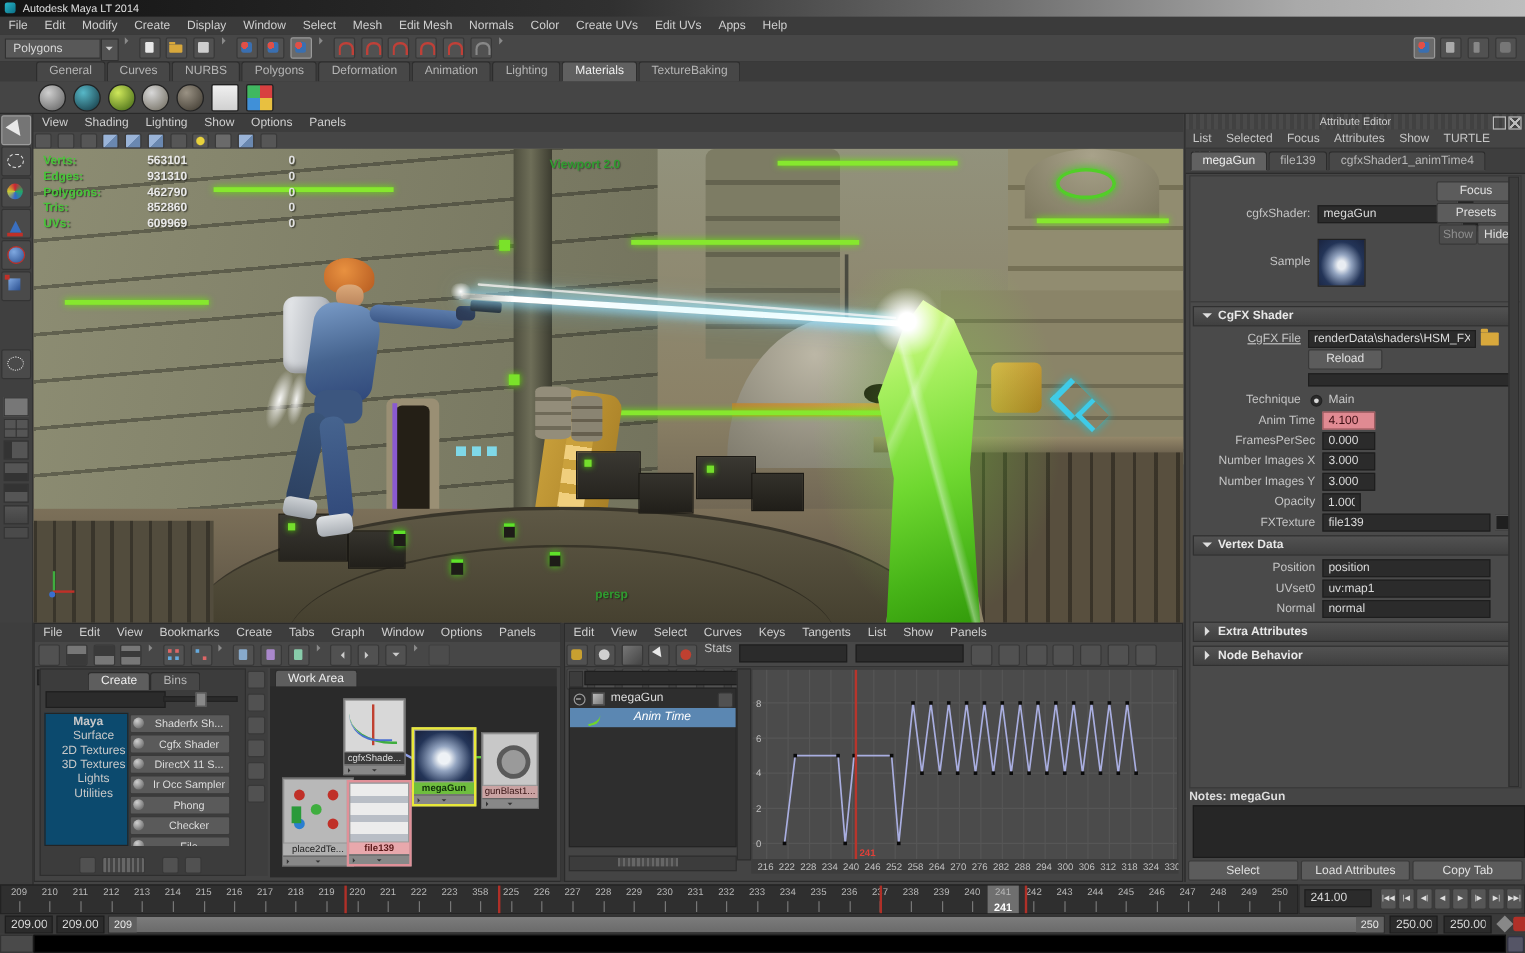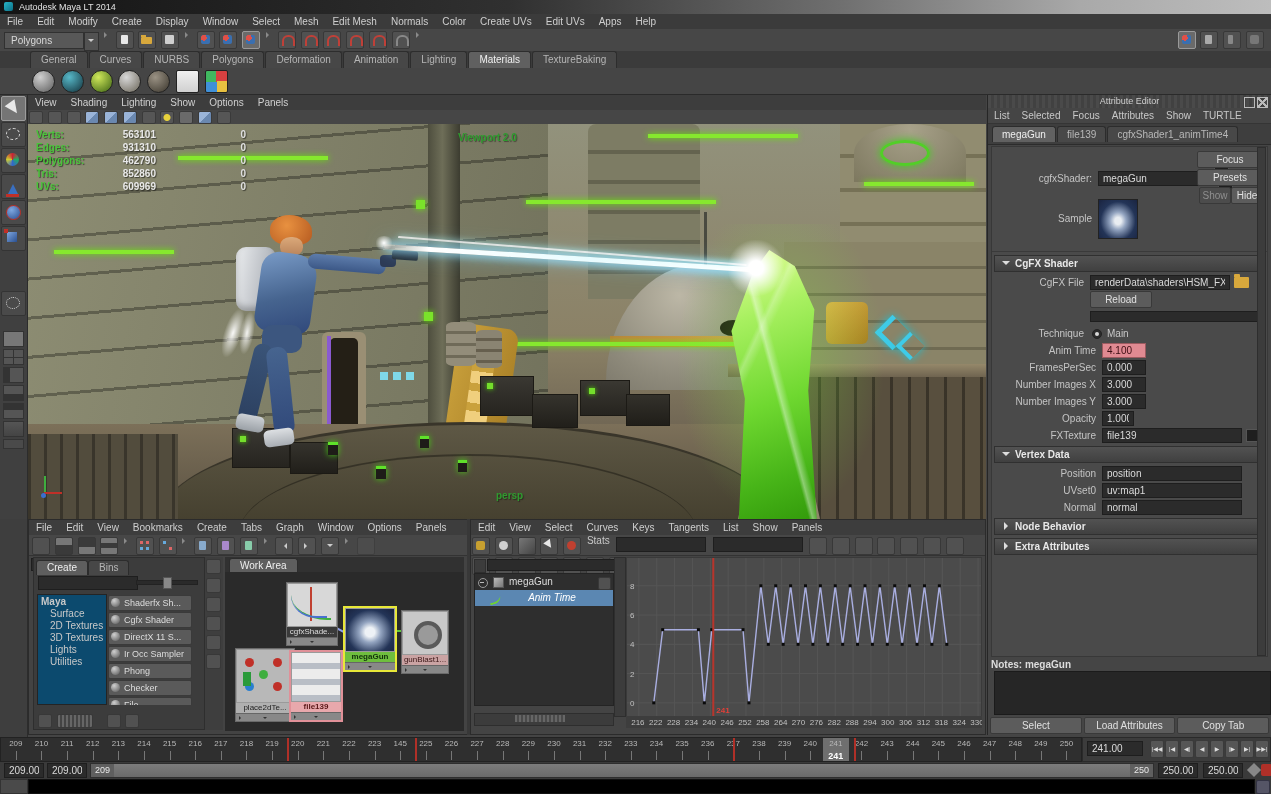--- a/index.html
+++ b/index.html
@@ -98,21 +98,21 @@
   .notesbox{position:absolute;left:3px;right:3px;height:76px;background:#262626;border:1px solid #1b1b1b;}
   .ae-foot{position:absolute;left:0;right:0;bottom:2px;height:16px;display:flex;gap:2px;padding:0 2px;}
   .ae-foot .aebtn{flex:1;}
   .scrollv{position:absolute;right:1px;top:0;bottom:0;width:7px;background:#3c3c3c;border:1px solid #2e2e2e;}
   
   .hs{left:28px;top:519px;width:440px;height:216px;background:#434343;border:1px solid #2b2b2b;box-sizing:border-box;}
   .hs-tb{height:20px;background:#474747;border-bottom:1px solid #333;padding-left:2px;}
   .tab2{display:inline-block;height:14px;line-height:14px;padding:0 10px;background:#474747;color:#b5b5b5;
         border:1px solid #2c2c2c;border-bottom:none;border-radius:3px 3px 0 0;}
   .tab2.active{background:#5e5e5e;color:#eee;}
-  .hs-left{position:absolute;left:4px;top:37px;width:170px;bottom:4px;background:#3c3c3c;border:1px solid #2e2e2e;}
+  .hs-left{position:absolute;left:4px;top:37px;width:170px;bottom:4px;background:#3c3c3c;border:1px solid #2e2e2e;text-align:center;}
   .hs-tree{position:absolute;left:3px;top:36px;width:68px;bottom:24px;background:#0c4a6e;border:1px solid #242424;color:#c8c8c8;overflow:hidden;}
   .hs-tree div{padding:1px 0 0 12px;white-space:nowrap;}
   .hs-tree .root{padding-left:3px;font-weight:bold;}
   .hs-nodes{position:absolute;left:74px;top:36px;width:84px;bottom:24px;overflow:hidden;}
   .hs-nodes span{display:block;height:14px;line-height:14px;margin:1px 0;background:#5a5a5a;border:1px solid #3a3a3a;
      border-radius:2px;color:#ddd;padding-left:15px;position:relative;white-space:nowrap;overflow:hidden;font-size:9px;}
   .hs-nodes span:before{content:"";position:absolute;left:2px;top:2px;width:9px;height:9px;border-radius:50%;
      background:radial-gradient(circle at 35% 30%,#cfcfcf,#555);}
   .hs-strip{position:absolute;left:176px;top:37px;width:18px;bottom:4px;background:#3e3e3e;}
   .hs-strip .ib{width:13px;height:13px;margin:2px 1px;}
@@ -447,21 +447,21 @@
         <span class="aebtn dis" style="position:absolute;right:36px;top:40px;width:26px;padding:0 2px;">Show</span>
         <span class="aebtn" style="position:absolute;right:4px;top:40px;width:26px;padding:0 2px;">Hide</span>
         <div class="ae-row" style="position:absolute;left:0;top:62px;">
           <span class="ae-lab" style="width:96px;">Sample</span>
           <span class="swatch"></span>
         </div>
       </div>
 
       <div class="sect"><i class="tri"></i><span>CgFX Shader</span></div>
       <div class="ae-row">
-        <span class="ae-lab" style="width:88px;">CgFX File</span>
+        <span class="ae-lab" style="width:88px;text-decoration:underline;">CgFX File</span>
         <input class="fld" style="width: 140px;" readonly="" value="renderData\shaders\HSM_FX.cgfx">
         <span class="folder16"></span>
       </div>
       <div class="ae-row">
           <span class="ae-lab" style="width:88px;"></span>
         <span class="aebtn" style="width:44px;">Reload</span>
       </div>
       <div class="ae-row">
           <span class="ae-lab" style="width:88px;"></span>
         <span class="fld" style="width:160px;height:9px;"></span>
@@ -505,22 +505,22 @@
       </div>
       <div class="ae-row">
         <span class="ae-lab">UVset0</span>
         <input class="fld" style="width: 140px;" readonly="" value="uv:map1">
       </div>
       <div class="ae-row">
         <span class="ae-lab">Normal</span>
         <input class="fld" style="width: 140px;" readonly="" value="normal">
       </div>
 
+      <div class="sect closed"><i class="tri"></i><span>Extra Attributes</span></div>
       <div class="sect closed"><i class="tri"></i><span>Node Behavior</span></div>
-      <div class="sect closed"><i class="tri"></i><span>Extra Attributes</span></div>
       <div class="scrollv"></div>
     </div>
 
     <div style="position:absolute;left:3px;right:3px;bottom:20px;height:56px;">
       <div style="height:12px;font-weight:bold;color:#ddd;">Notes: megaGun</div>
       <div class="notesbox" style="position:relative;height:42px;"></div>
     </div>
     <div class="ae-foot">
       <span class="aebtn">Select</span>
       <span class="aebtn">Load Attributes</span>
@@ -836,21 +836,21 @@
         </div>
         <div class="tsf">
           <span class="n">222</span>
           <span class="t"></span>
         </div>
         <div class="tsf">
           <span class="n">223</span>
           <span class="t"></span>
         </div>
         <div class="tsf">
-          <span class="n">145</span>
+          <span class="n">358</span>
           <span class="t"></span>
         </div>
         <div class="tsf">
           <span class="n">225</span>
           <span class="t"></span>
         </div>
         <div class="tsf">
           <span class="n">226</span>
           <span class="t"></span>
         </div>

